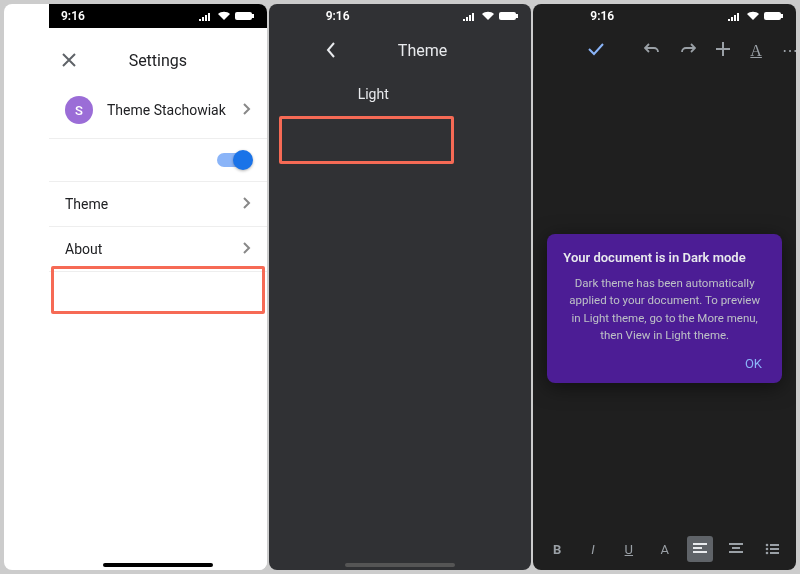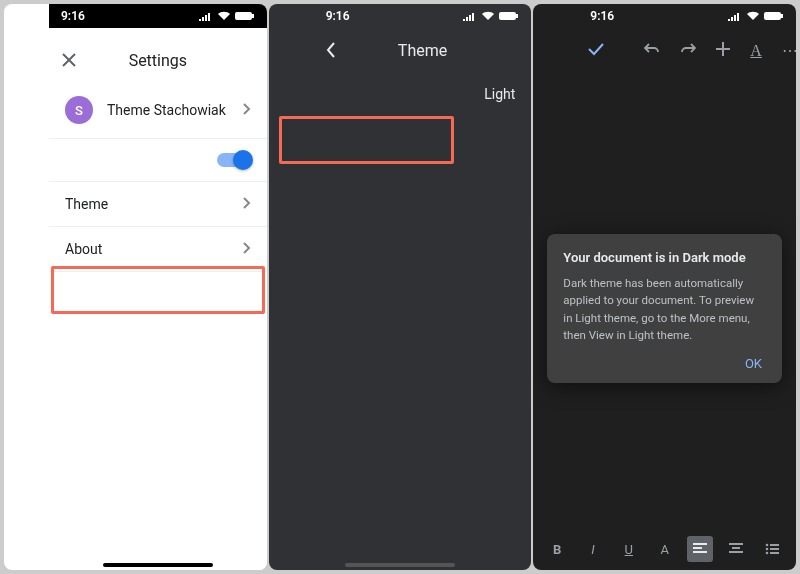--- a/index.html
+++ b/index.html
@@ -27,32 +27,32 @@
 
   .row { display:flex; align-items:center; padding: 14px 16px; font-size:14px; position:relative; }
   .row.light { color:#202124; border-bottom:1px solid #eee; }
   .row .chev { margin-left:auto; color:#888; }
   .avatar { width:28px; height:28px; border-radius:50%; background:#9b6dd7; color:#fff; display:flex; align-items:center; justify-content:center; font-size:13px; margin-right:14px; font-weight:500;}
   .toggle-track{ margin-left:auto; width:34px; height:14px; background:#8ab4f8; border-radius:7px; position:relative; }
   .toggle-track::after{ content:""; position:absolute; right:-2px; top:-3px; width:20px; height:20px; background:#1a73e8; border-radius:50%; box-shadow:0 1px 3px rgba(0,0,0,.3);}
 
   .highlight { border:3px solid #f66a55; border-radius:2px; }
   .hl1 { position:absolute; left:2px; right:2px; top:228px; height:48px; pointer-events:none; }
-  .theme-row { display:flex; align-items:center; padding:14px 16px 14px 44px; font-size:14px; color:#e8eaed; position:relative;justify-content:flex-end; }
+  .theme-row { display:flex; align-items:center; padding:14px 16px 14px 44px; font-size:14px; color:#e8eaed; position:relative; }
   .theme-row .check { position:absolute; left:14px; color:#8ab4f8; }
   .hl2 { position:absolute; left:10px; top:112px; width:175px; height:48px; pointer-events:none; }
 
   
   .toolbar3 { height:44px; display:flex; align-items:center; padding:0 10px; gap:20px; }
   .toolbar3 .spacer { flex:1; }
   .toolbar3 svg, .toolbar3 .ico { color:#9aa0a6; }
   .ico { font-size:16px; color:#9aa0a6; }
-  .dialog { position:absolute; left:14px; right:14px; top:230px; background:#404040; border-radius:8px; padding:16px 16px 8px; color:#e8eaed; box-shadow:0 4px 20px rgba(0,0,0,.5);}
+  .dialog { position:absolute; left:14px; right:14px; top:230px; background:#4c1d95; border-radius:8px; padding:16px 16px 8px; color:#e8eaed; box-shadow:0 4px 20px rgba(0,0,0,.5);}
   .dialog h4 { font-size:13px; font-weight:600; margin-bottom:10px; }
-  .dialog p { font-size:11.5px; line-height:1.5; color:#bdc1c6; }
+  .dialog p { font-size:11.5px; line-height:1.5; color:#bdc1c6;text-align:center; }
   .dialog .ok { text-align:right; color:#8ab4f8; font-size:13px; font-weight:400; padding:12px 4px 4px; cursor:pointer;}
   .bottombar { position:absolute; left:0; right:0; bottom:6px; height:30px; display:flex; align-items:center; justify-content:space-around; padding:0 6px; }
   .bottombar .b { width:26px; height:26px; display:flex; align-items:center; justify-content:center; color:#9aa0a6; font-size:13px; border-radius:3px;}
   .bottombar .b.sel { background:#5f6368; color:#e8eaed;}
   .homebar { position:absolute; bottom:3px; left:50%; transform:translateX(-50%); width:110px; height:4px; border-radius:2px;}
   .homebar.dark{ background:#555;}
   .homebar.light{ background:#000;}
 </style>
 </head>
 <body>

